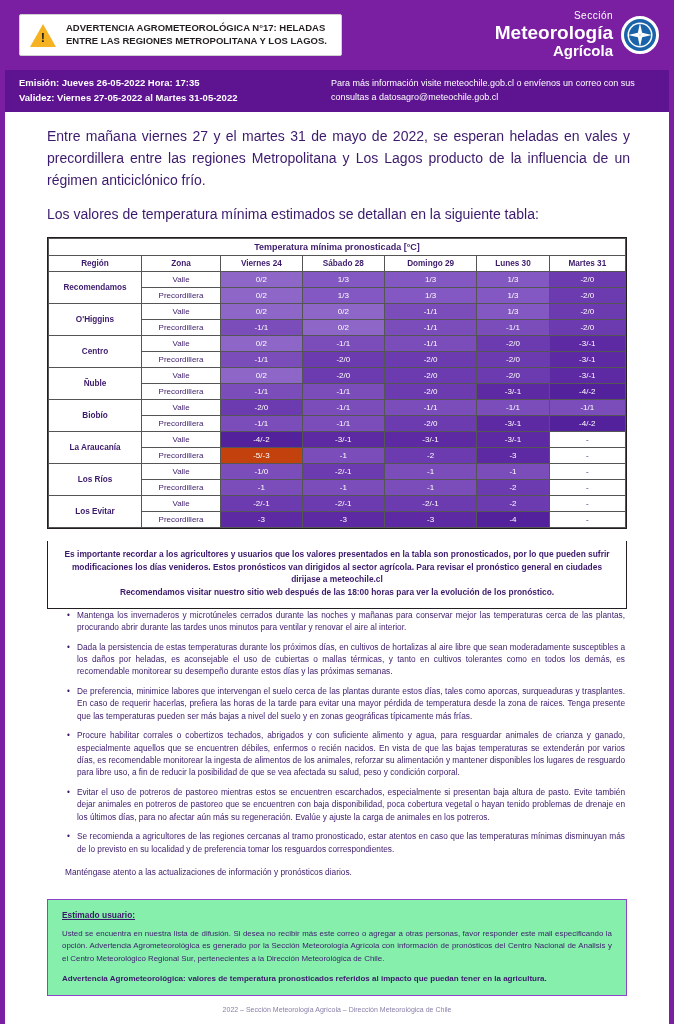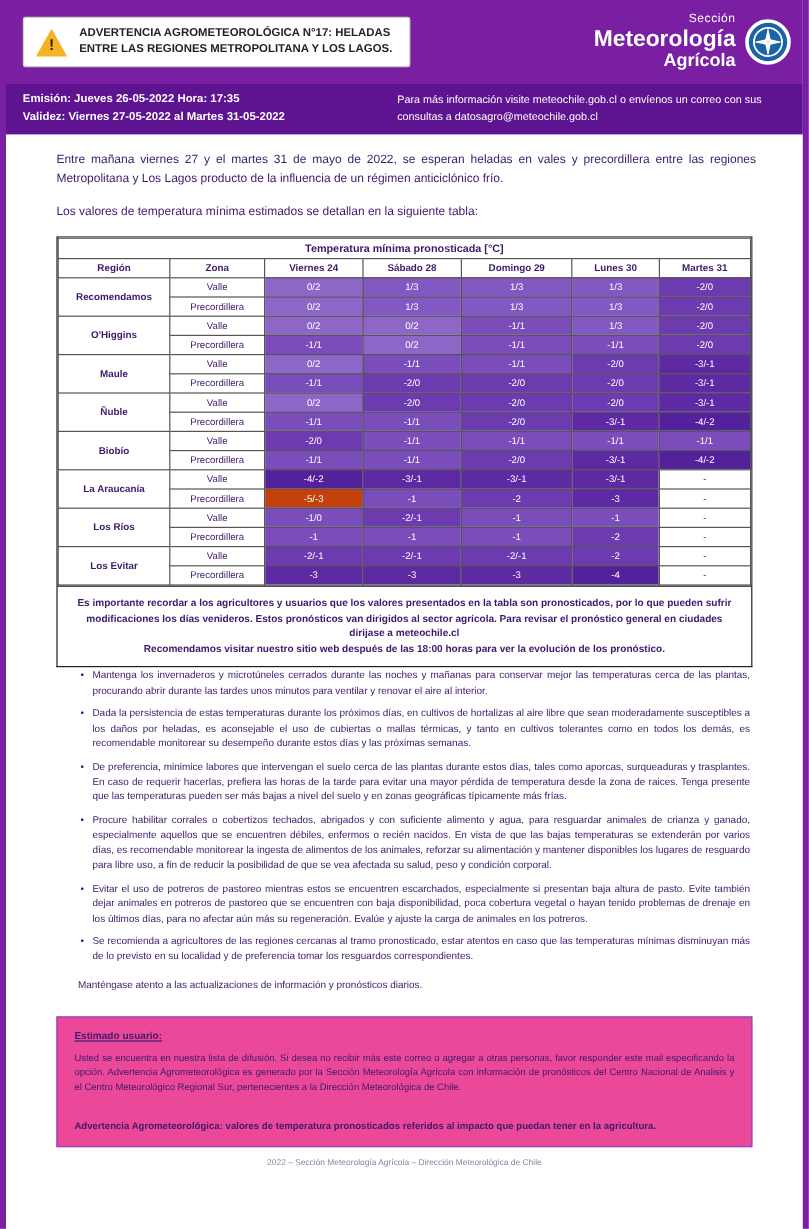--- a/index.html
+++ b/index.html
@@ -138,21 +138,21 @@
   .content {
     padding: 14px 22px 0 22px;
   }
   .sec-title {
     font-size: 9.5px;
     font-weight: bold;
     color: #3c1a6b;
     margin: 4px 0 12px 20px;
   }
   .para {
-    font-size: 10px;
+    font-size: 14px;
     color: #3c1a6b;
     line-height: 1.55;
     margin: 0 17px 12px 20px;
     text-align: justify;
   }
 
   
   .tbl-wrap {
     margin: 6px 20px 0 20px;
     border: 1px solid #231f20;
@@ -196,21 +196,21 @@
     width: 74px;
   }
   td.val {
     color: #ffffff;
     font-size: 8px;
     font-weight: normal;
   }
   .note {
     border: 1px solid #231f20;
     border-top: none;
-    margin: 0 20px 0 20px;
+    margin: 12px 20px 0 20px;
     padding: 7px 16px 9px 16px;
     font-size: 8.4px;
     font-weight: bold;
     color: #3c1a6b;
     line-height: 1.5;
     text-align: center;
   }
 
   
   .rec-title {
@@ -242,38 +242,38 @@
   }
   .closing {
     font-size: 8.3px;
     color: #3c1a6b;
     margin: 12px 0 0 38px;
   }
 
   
   .foot-box {
     margin: 22px 20px 0 20px;
-    background: #ec4899;
+    background: #86efac;
     border: 1px solid #8e44c6;
     padding: 10px 14px 12px 14px;
     box-sizing: border-box;
   }
   .foot-title {
     font-size: 8.4px;
     font-weight: bold;
     color: #3c1a6b;
     text-decoration: underline;
     margin-bottom: 8px;
   }
   .foot-p {
     font-size: 7.9px;
     color: #3c1a6b;
     line-height: 1.55;
     text-align: justify;
-    margin: 0 0 21px 0;
+    margin: 0 0 9px 0;
   }
   .foot-last {
     font-size: 8px;
     font-weight: bold;
     color: #3c1a6b;
     margin: 0;
   }
   .copy {
     text-align: center;
     font-size: 7px;
@@ -371,21 +371,21 @@
             </tr>
             <tr>
               <td class="zona">Precordillera</td>
               <td class="val" style="background: rgb(122, 77, 187); color: rgb(255, 255, 255);">-1/1</td>
               <td class="val" style="background: rgb(142, 102, 200); color: rgb(255, 255, 255);">0/2</td>
               <td class="val" style="background: rgb(122, 77, 187); color: rgb(255, 255, 255);">-1/1</td>
               <td class="val" style="background: rgb(122, 77, 187); color: rgb(255, 255, 255);">-1/1</td>
               <td class="val" style="background: rgb(109, 59, 176); color: rgb(255, 255, 255);">-2/0</td>
             </tr>
             <tr>
-              <td class="reg" rowspan="2">Maule</td>
+              <td class="reg" rowspan="2">Centro</td>
               <td class="zona">Valle</td>
               <td class="val" style="background: rgb(142, 102, 200); color: rgb(255, 255, 255);">0/2</td>
               <td class="val" style="background: rgb(122, 77, 187); color: rgb(255, 255, 255);">-1/1</td>
               <td class="val" style="background: rgb(122, 77, 187); color: rgb(255, 255, 255);">-1/1</td>
               <td class="val" style="background: rgb(109, 59, 176); color: rgb(255, 255, 255);">-2/0</td>
               <td class="val" style="background: rgb(94, 42, 164); color: rgb(255, 255, 255);">-3/-1</td>
             </tr>
             <tr>
               <td class="zona">Precordillera</td>
               <td class="val" style="background: rgb(122, 77, 187); color: rgb(255, 255, 255);">-1/1</td>

